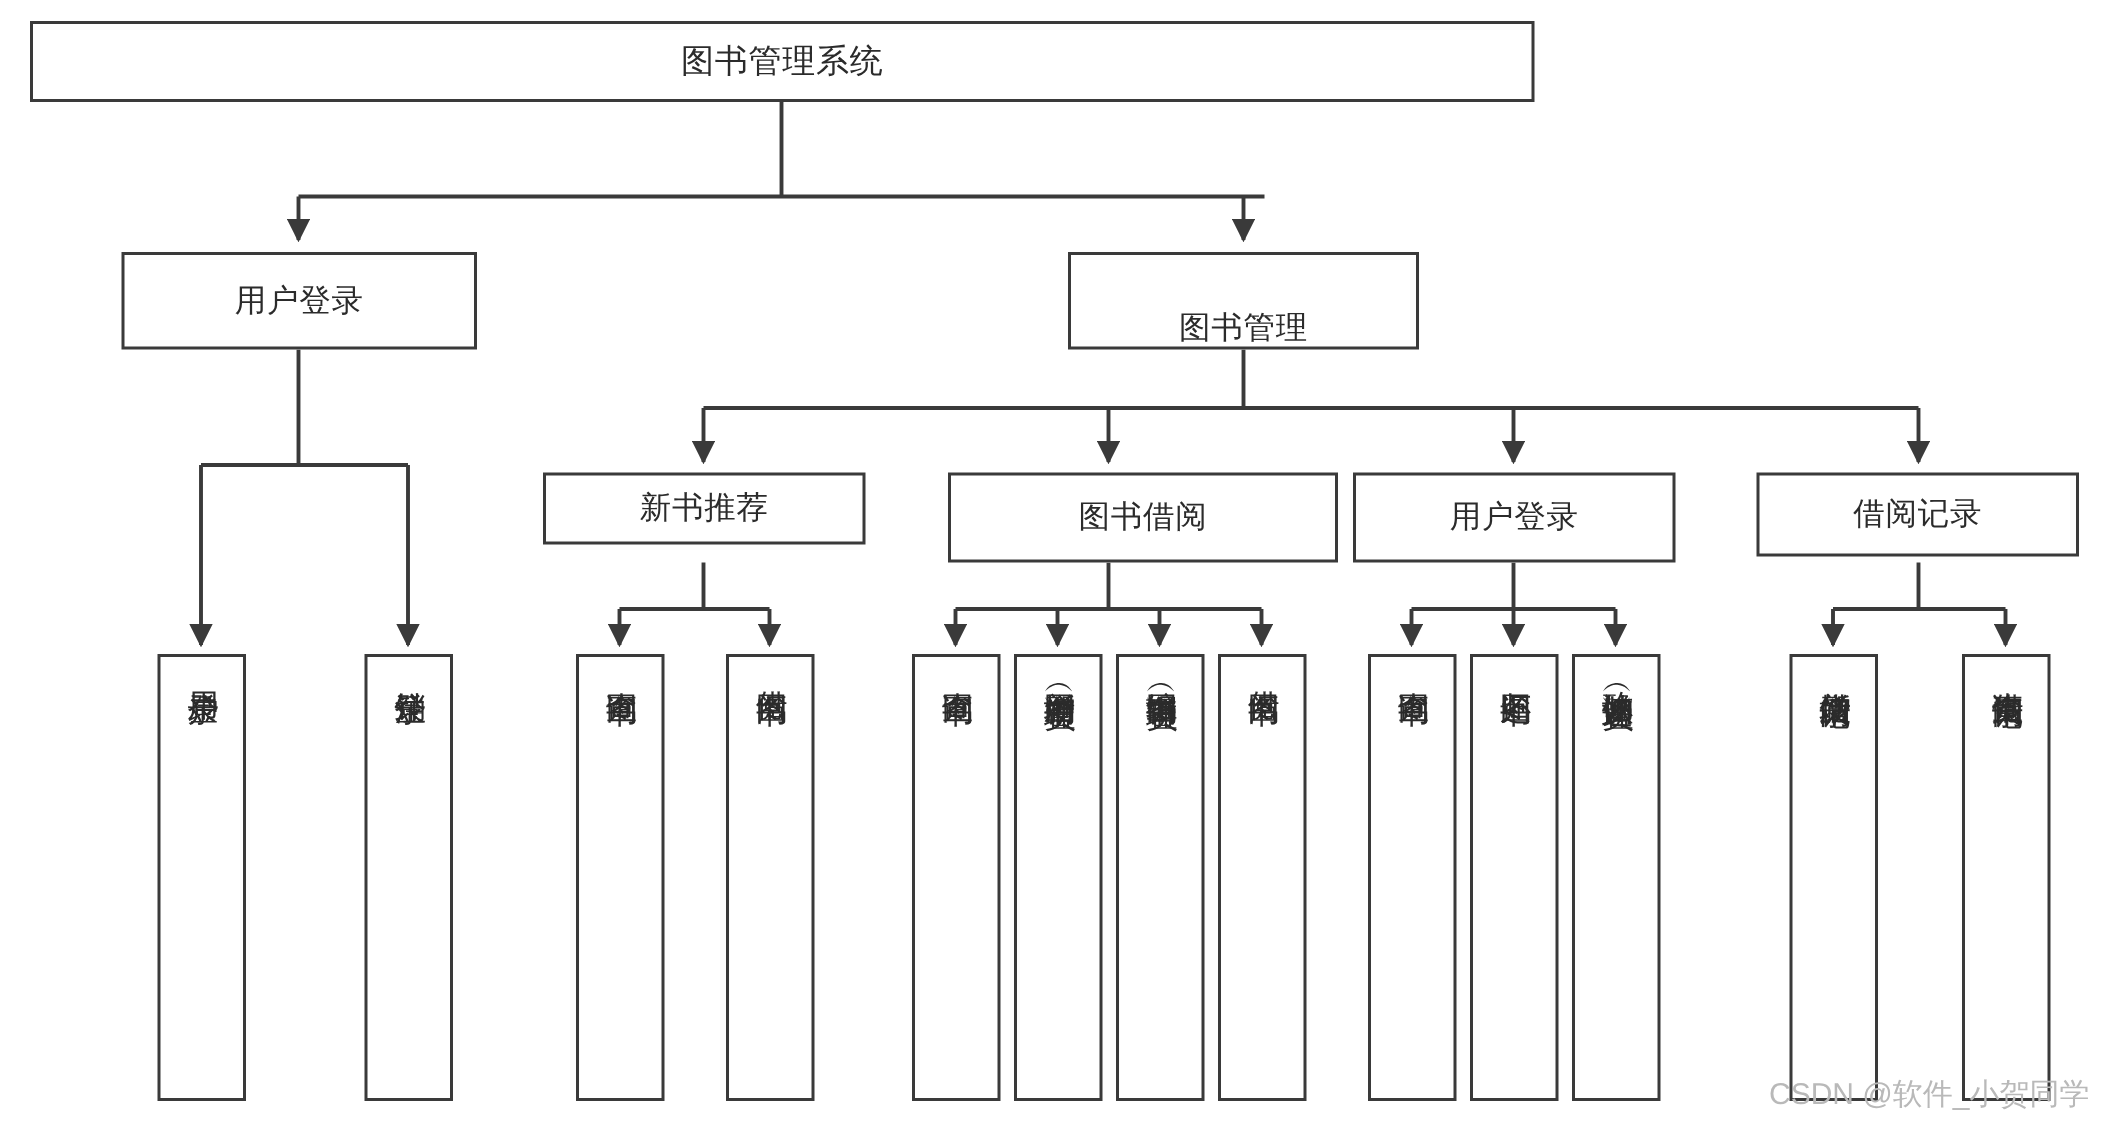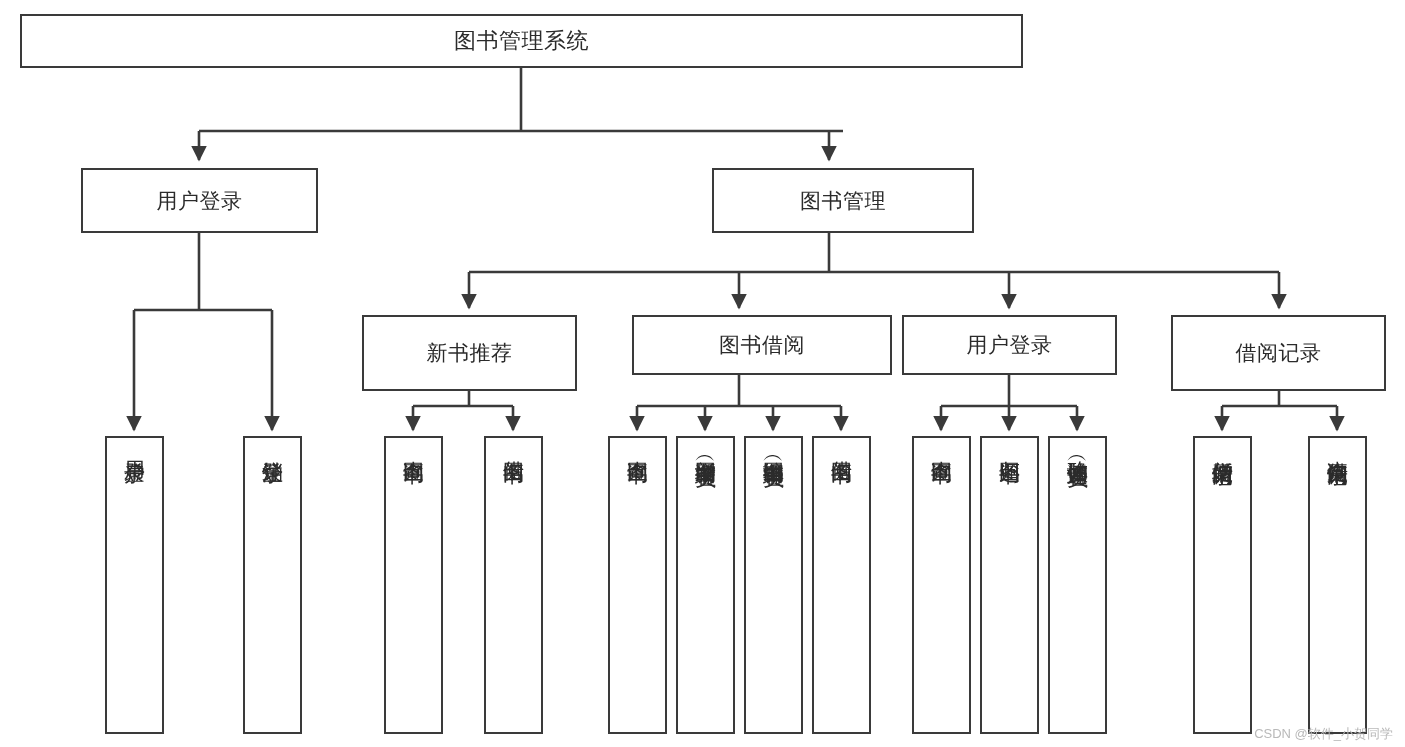--- a/index.html
+++ b/index.html
@@ -55,21 +55,21 @@
     text-orientation: upright;
     font-size: 21px;
     line-height: 1.05;
     letter-spacing: 1px;
   }
   #root-node .label { font-size: 22px; }
   #watermark {
     position: absolute;
     right: 12px;
     bottom: 4px;
-    font-size: 13px;
+    font-size: 20px;
     color: #b9b9b9;
     z-index: 5;
     white-space: nowrap;
   }
 </style>
 </head>
 <body>
 
 <div id="canvas">
 
@@ -123,34 +123,34 @@
     </g>
   </svg>
 
   <div class="node horizontal" id="root-node" style="left:20px; top:14px; width:1003px; height:54px;">
     <span class="label">图书管理系统</span>
   </div>
 
   <div class="node horizontal" style="left:81px; top:168px; width:237px; height:65px;">
     <span class="label">用户登录</span>
   </div>
-  <div class="node horizontal" style="left:712px; top:168px; width:262px; height:65px;">
+  <div class="node horizontal" style="left:712px; top:168px; width:234px; height:65px;align-items:flex-end;">
     <span class="label">图书管理</span>
   </div>
 
-  <div class="node horizontal" style="left:362px; top:315px; width:215px; height:76px;">
+  <div class="node horizontal" style="left:362px; top:315px; width:215px; height:48px;">
     <span class="label">新书推荐</span>
   </div>
   <div class="node horizontal" style="left:632px; top:315px; width:260px; height:60px;">
     <span class="label">图书借阅</span>
   </div>
   <div class="node horizontal" style="left:902px; top:315px; width:215px; height:60px;">
     <span class="label">用户登录</span>
   </div>
-  <div class="node horizontal" style="left:1171px; top:315px; width:215px; height:76px;">
+  <div class="node horizontal" style="left:1171px; top:315px; width:215px; height:56px;">
     <span class="label">借阅记录</span>
   </div>
 
   <div class="node vertical" style="left:105px; top:436px; width:59px; height:298px;">
     <span class="label">用户登录</span>
   </div>
   <div class="node vertical" style="left:243px; top:436px; width:59px; height:298px;">
     <span class="label">注销登录</span>
   </div>
 

